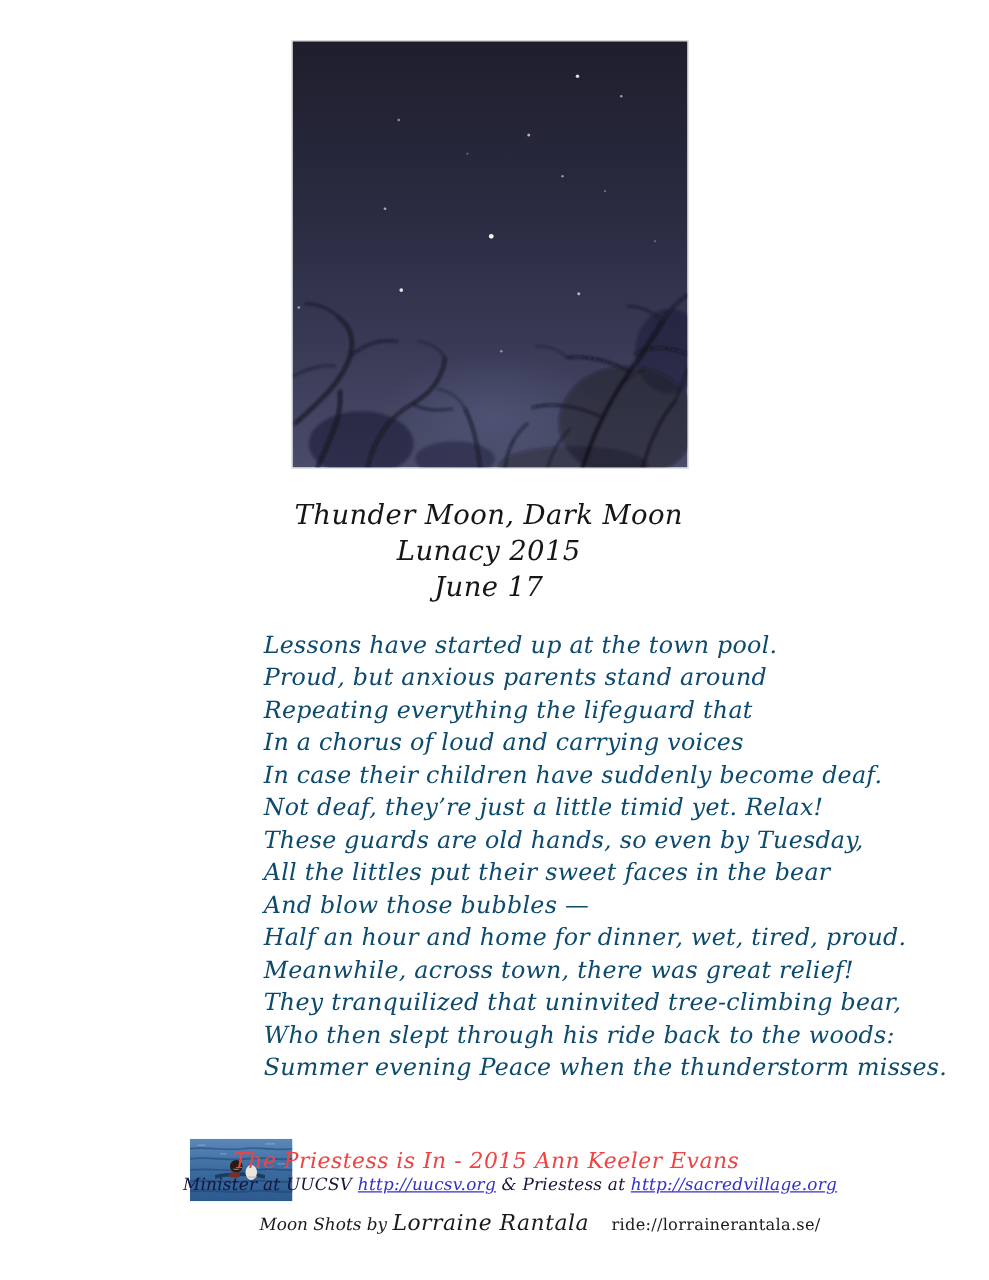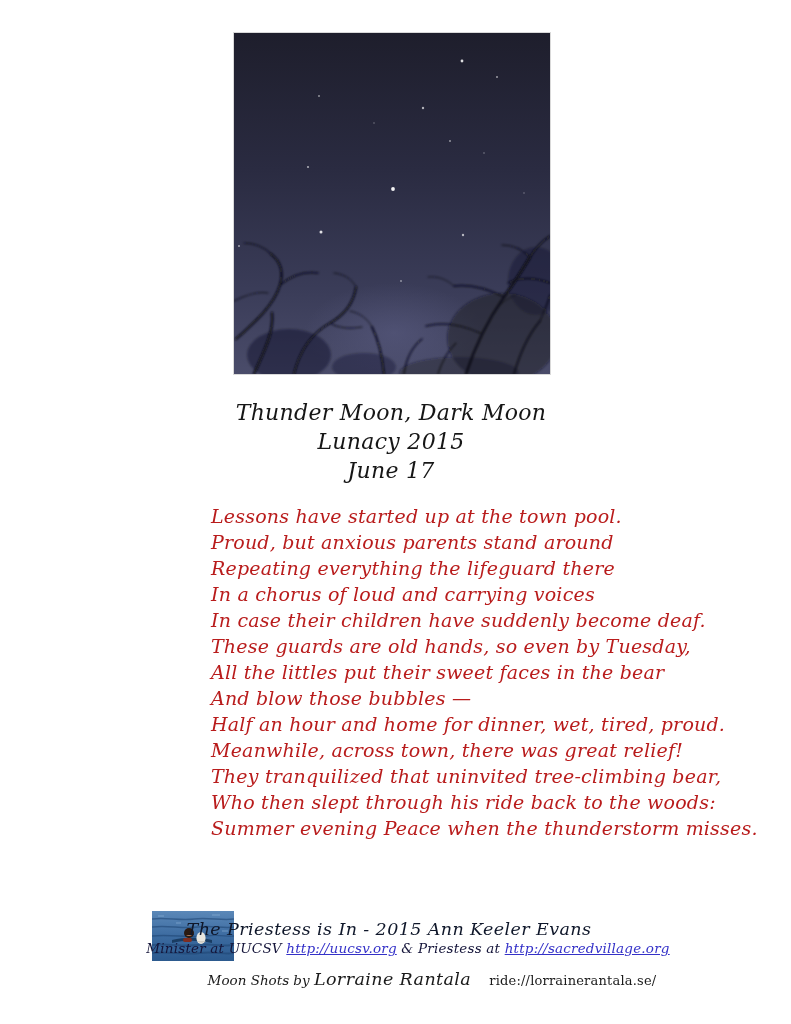--- a/index.html
+++ b/index.html
@@ -24,33 +24,33 @@
     font-style:italic;
     font-size:22px;line-height:29px;
     color:#161616;letter-spacing:0.3px;
     white-space:nowrap;
   }
   
   .poem{
     position:absolute;left:211px;top:503px;
     font-style:italic;
     font-size:19px;line-height:26px;
-    color:#b91c1c;letter-spacing:0.2px;
+    color:#0c4a6e;letter-spacing:0.2px;
     white-space:nowrap;
   }
   
   .thumb{
     position:absolute;left:152px;top:911px;
     width:82px;height:50px;
   }
   .thumb svg{display:block;width:82px;height:50px;}
   .credit-line{
     position:absolute;top:919px;left:389px;
     transform:translateX(-50%);
-    font-style:italic;font-size:17.5px;color:#0f172a;
+    font-style:italic;font-size:17.5px;color:#ef4444;
     white-space:nowrap;letter-spacing:0.4px;
   }
   .roles-line{
     position:absolute;top:940px;left:408px;
     transform:translateX(-50%);
     font-style:italic;font-size:13.5px;color:#15153a;
     white-space:nowrap;letter-spacing:0.2px;
   }
   .roles-line a{text-decoration:underline;text-align:center;}
   .moonshots-line{
@@ -145,23 +145,24 @@
 
   <div class="title-block">
     <div>Thunder Moon, Dark Moon</div>
     <div>Lunacy 2015</div>
     <div>June 17</div>
   </div>
 
   <div class="poem">
     <div>Lessons have started up at the town pool.</div>
     <div>Proud, but anxious parents stand around</div>
-    <div>Repeating everything the lifeguard there</div>
+    <div>Repeating everything the lifeguard that</div>
     <div>In a chorus of loud and carrying voices</div>
     <div>In case their children have suddenly become deaf.</div>
+    <div>Not deaf, they’re just a little timid yet. Relax!</div>
     <div>These guards are old hands, so even by Tuesday,</div>
     <div>All the littles put their sweet faces in the bear</div>
     <div>And blow those bubbles —</div>
     <div>Half an hour and home for dinner, wet, tired, proud.</div>
     <div>Meanwhile, across town, there was great relief!</div>
     <div>They tranquilized that uninvited tree-climbing bear,</div>
     <div>Who then slept through his ride back to the woods:</div>
     <div>Summer evening Peace when the thunderstorm misses.</div>
   </div>
 

